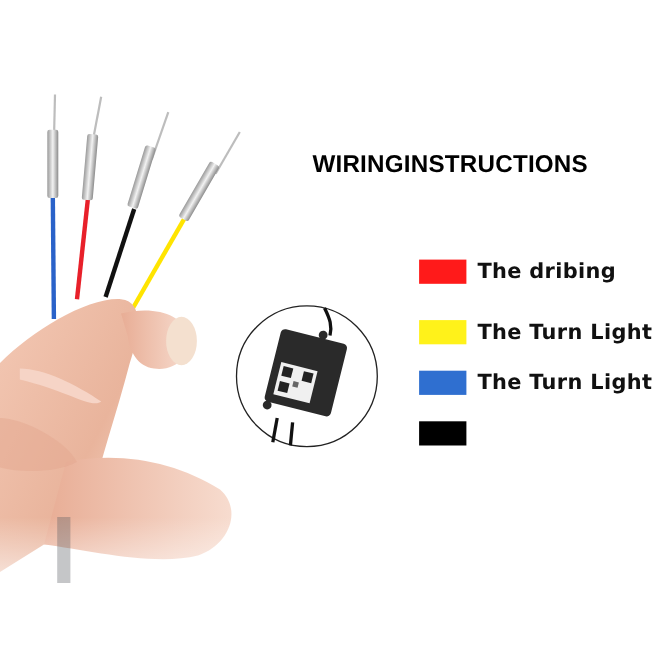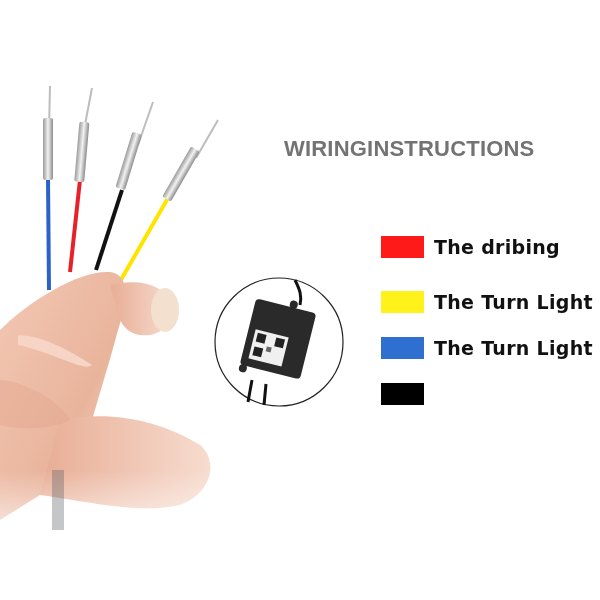--- a/index.html
+++ b/index.html
@@ -1,20 +1,20 @@
 <!DOCTYPE html>
 <html><head>
 <meta charset="utf-8">
 <style>
   html, body { margin:0; padding:0; background:#ffffff; }
   body { width:600px; height:600px; position:relative; overflow:hidden; font-family:"DejaVu Sans", sans-serif; }
   .title {
     position:absolute; left:284px; top:136px;
     font-family:"Liberation Sans", sans-serif; font-weight:900;
-    font-size:22px; letter-spacing:0.2px; color:#737373;
+    font-size:22px; letter-spacing:0.2px; color:#000000;
     transform:scaleX(1.0);
   }
   .legend-row { position:absolute; left:381px; height:24px; display:flex; align-items:flex-start; }
   .swatch { width:43px; height:22px; margin-right:10px; }
   .legend-label {
     font-family:"DejaVu Sans", sans-serif; font-weight:bold;
     font-size:19px; color:#111; letter-spacing:0.3px; white-space:nowrap;
   }
   .photo { position:absolute; left:0; top:0; width:600px; height:600px; }
 </style>

